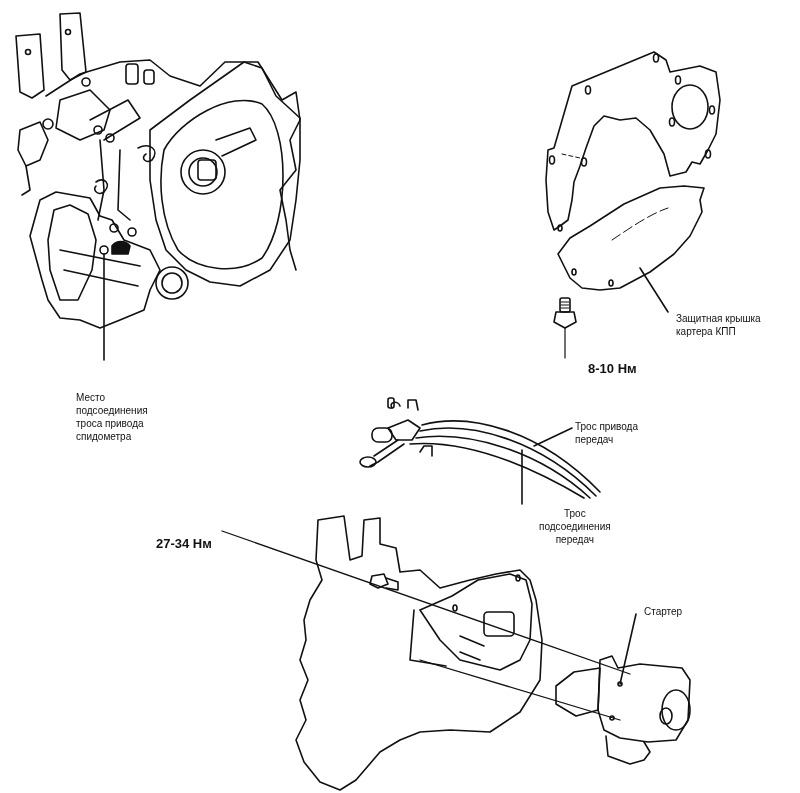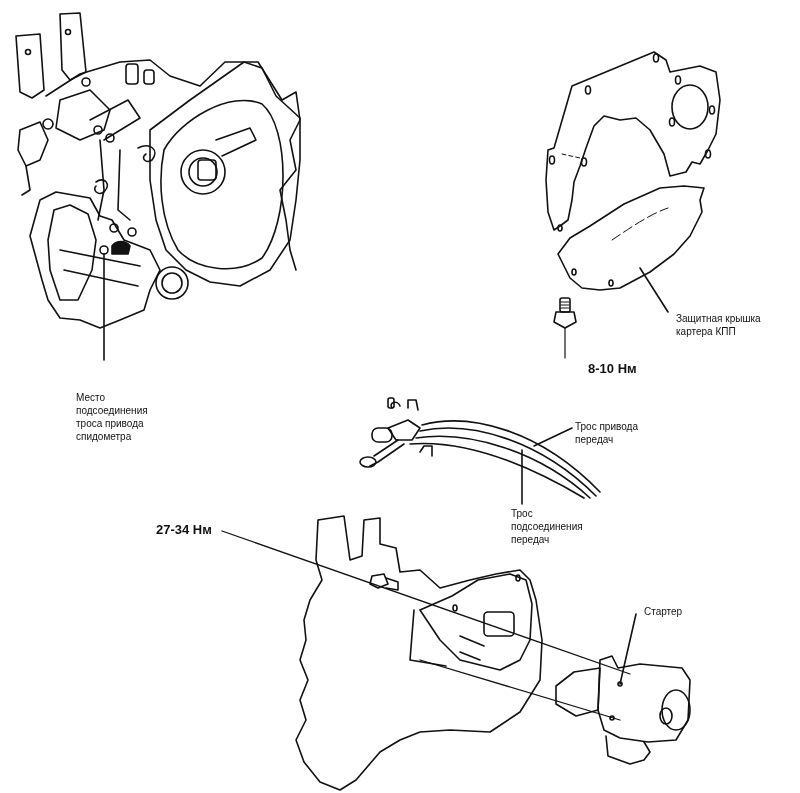--- a/index.html
+++ b/index.html
@@ -149,21 +149,21 @@
   <div>картера КПП</div>
 </div>
 
 <div class="lbl bold" style="left:553px; top:362px;margin-left:35px;">8-10 Нм</div>
 
 <div class="lbl" style="left:575px; top:420px;">
   <div>Трос привода</div>
   <div>передач</div>
 </div>
 
-<div class="lbl" style="left:511px; top:507px;">
+<div class="lbl" style="left:539px; top:507px;text-align:center;">
   <div>Трос</div>
   <div>подсоединения</div>
   <div>передач</div>
 </div>
 
-<div class="lbl bold" style="left:156px; top:523px;">27-34 Нм</div>
+<div class="lbl bold" style="left:156px; top:537px;">27-34 Нм</div>
 
 <div class="lbl" style="left:644px; top:605px;">Стартер</div>
 
 </body></html>

